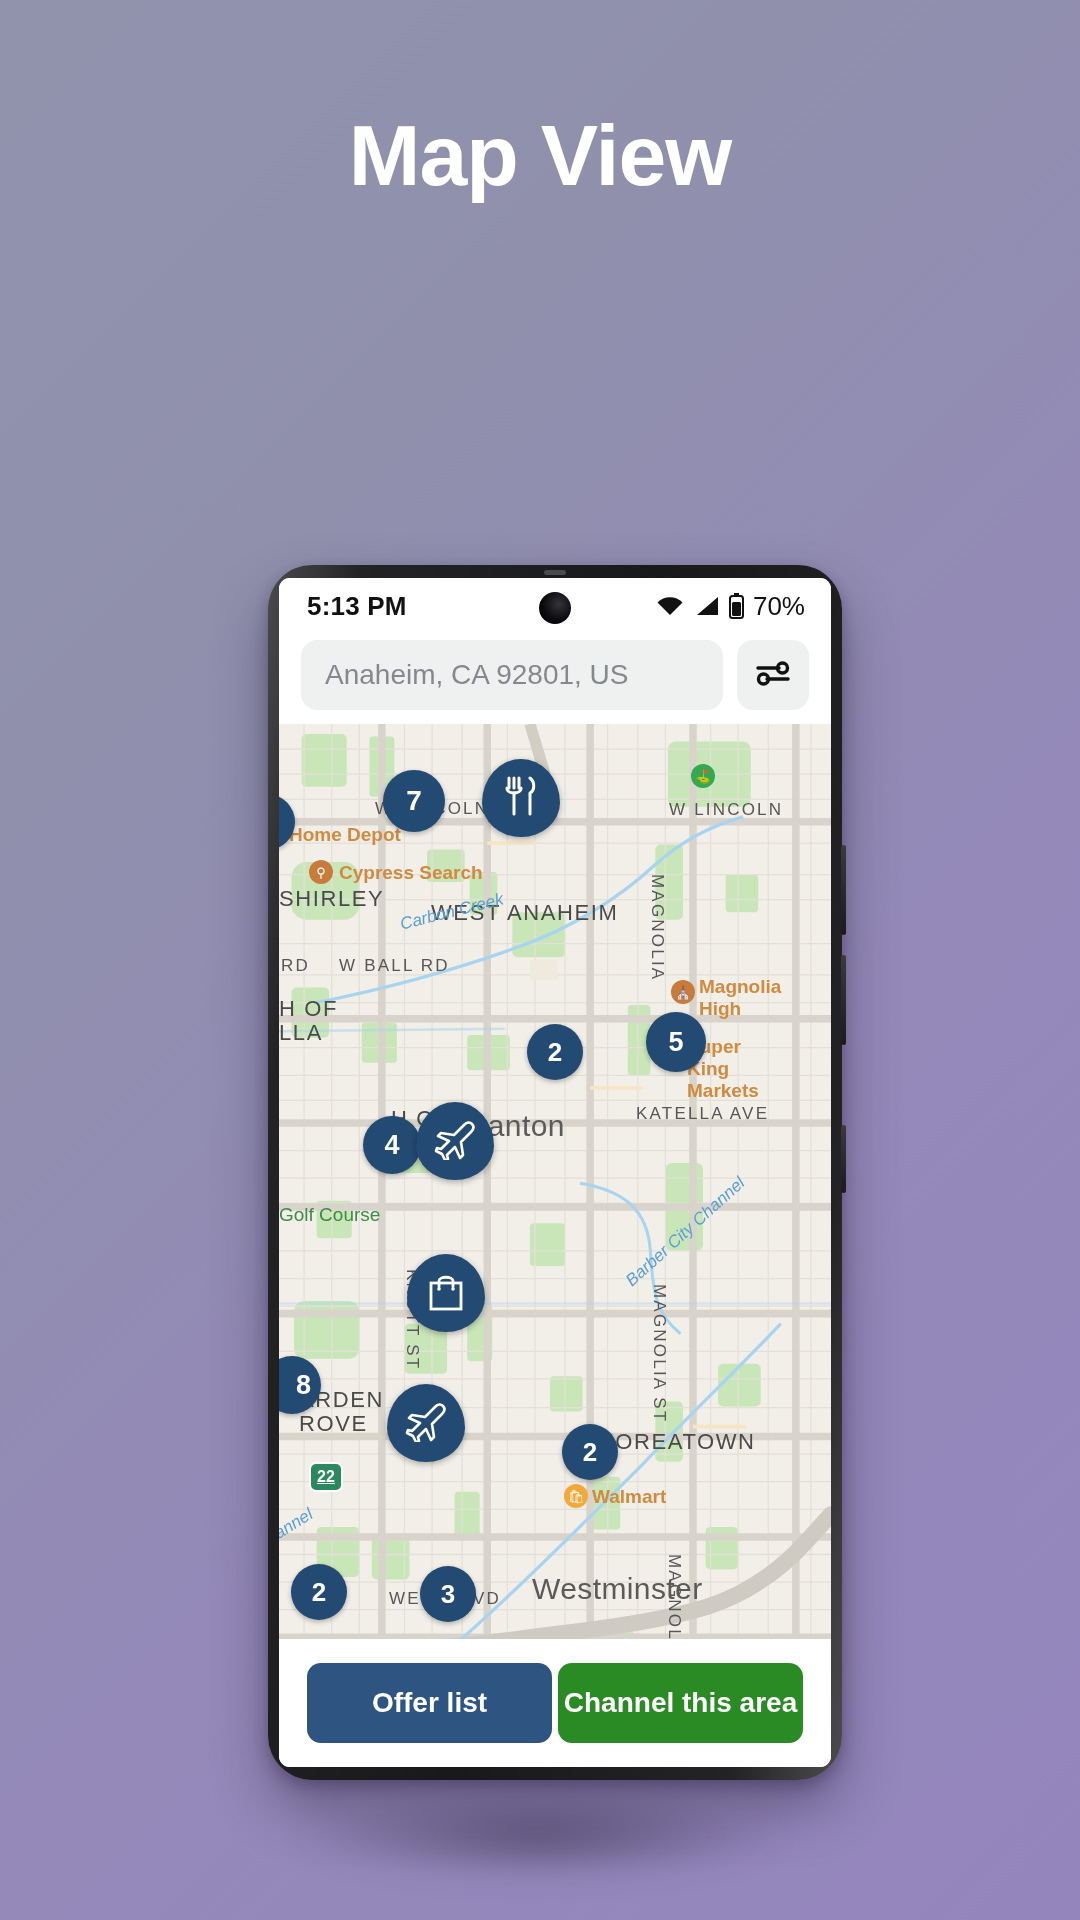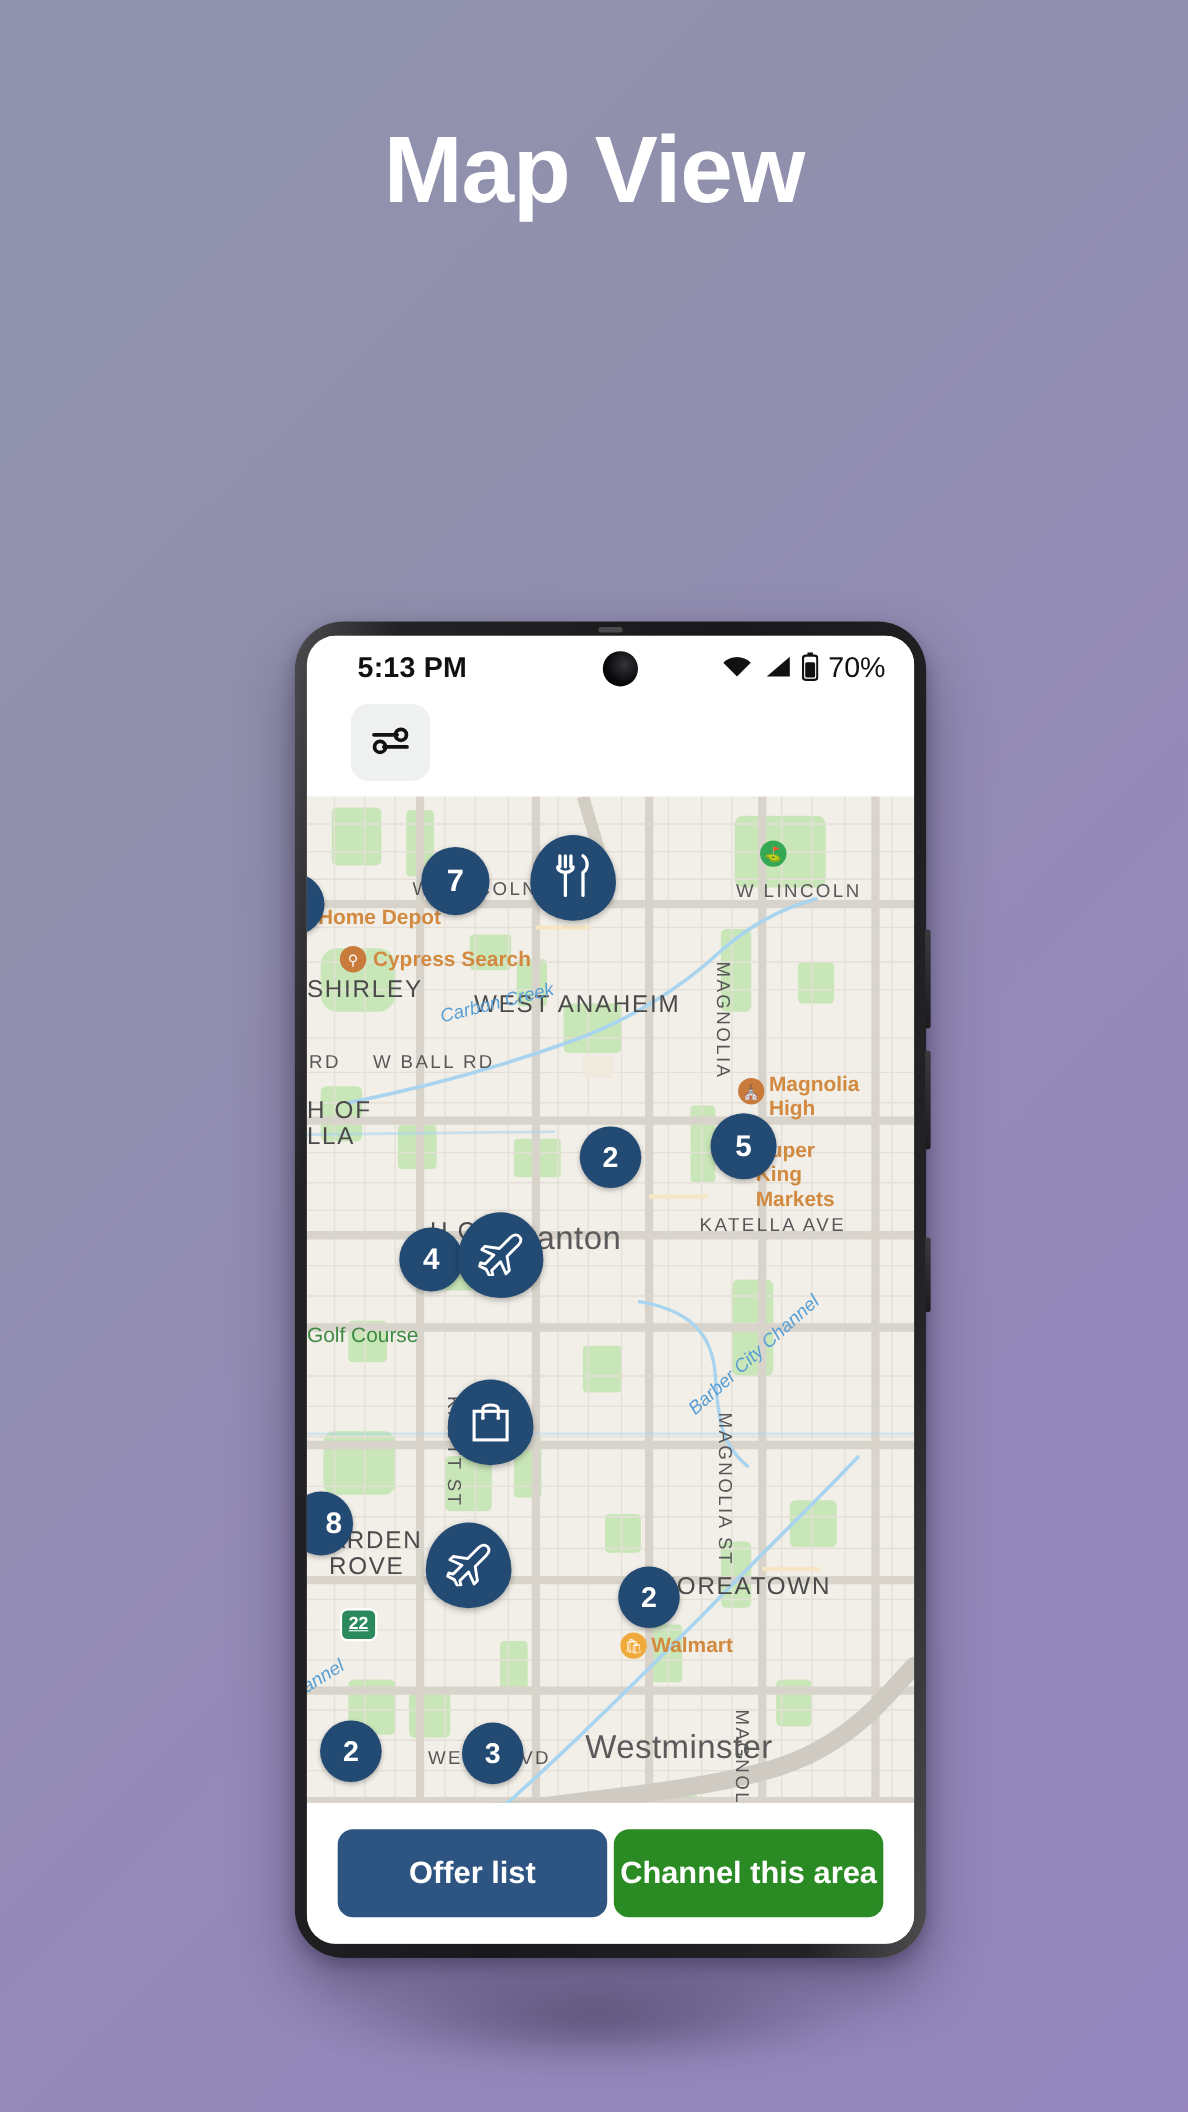--- a/index.html
+++ b/index.html
@@ -30,22 +30,22 @@
     filter:blur(14px);
   }
   #phone {
     position:absolute; left:268px; top:565px; width:574px; height:1215px;
     border-radius:44px;
     background:linear-gradient(100deg,#4b4b4d 0%,#232325 12%,#19191b 50%,#232325 86%,#4d4d4f 100%);
     padding:13px 11px 13px 11px;
     box-shadow:0 28px 55px rgba(35,28,55,.42), 0 6px 14px rgba(35,28,55,.3);
   }
   #phone-screen {
-    width:100%; height:100%; border-radius:26px; overflow:hidden;
-    background:#ffffff; position:relative;padding-left:18px;
+    width:100%; height:100%; border-radius:11px; overflow:hidden;
+    background:#ffffff; position:relative;
   }
   .side-btn{ position:absolute; right:-4px; width:5px; border-radius:3px;
              background:linear-gradient(180deg,#3a3a3c,#1b1b1d); }
   #btn-vol-up{ top:280px; height:90px; }
   #btn-vol-dn{ top:390px; height:90px; }
   #btn-power { top:560px; height:68px; }
   #speaker-notch{ position:absolute; top:5px; left:50%; transform:translateX(-50%);
       width:22px; height:5px; border-radius:3px; background:#4a4a4c; }
 
   
@@ -173,20 +173,21 @@
             <rect x="5" y="0" width="5" height="3" fill="#111"></rect>
             <rect x="1" y="3" width="13" height="22" rx="2.5" fill="none" stroke="#111" stroke-width="2"></rect>
             <rect x="3" y="9" width="9" height="14" rx="1.5" fill="#111"></rect>
           </svg>
         </span>
         <span id="battery-pct">70%</span>
       </div>
     </div>
 
     <div id="search-row">
+      <div id="search-field">Anaheim, CA 92801, US</div>
       <div id="filter-button">
         <span>
           <svg width="36" height="30" viewBox="0 0 36 30">
             <line x1="3" y1="10" x2="24" y2="10" stroke="#111" stroke-width="3.4" stroke-linecap="round"></line>
             <circle cx="27.5" cy="10" r="5" fill="none" stroke="#111" stroke-width="3.4"></circle>
             <line x1="12" y1="21" x2="33" y2="21" stroke="#111" stroke-width="3.4" stroke-linecap="round"></line>
             <circle cx="8.5" cy="21" r="5" fill="none" stroke="#111" stroke-width="3.4"></circle>
           </svg>
         </span>
       </div>

